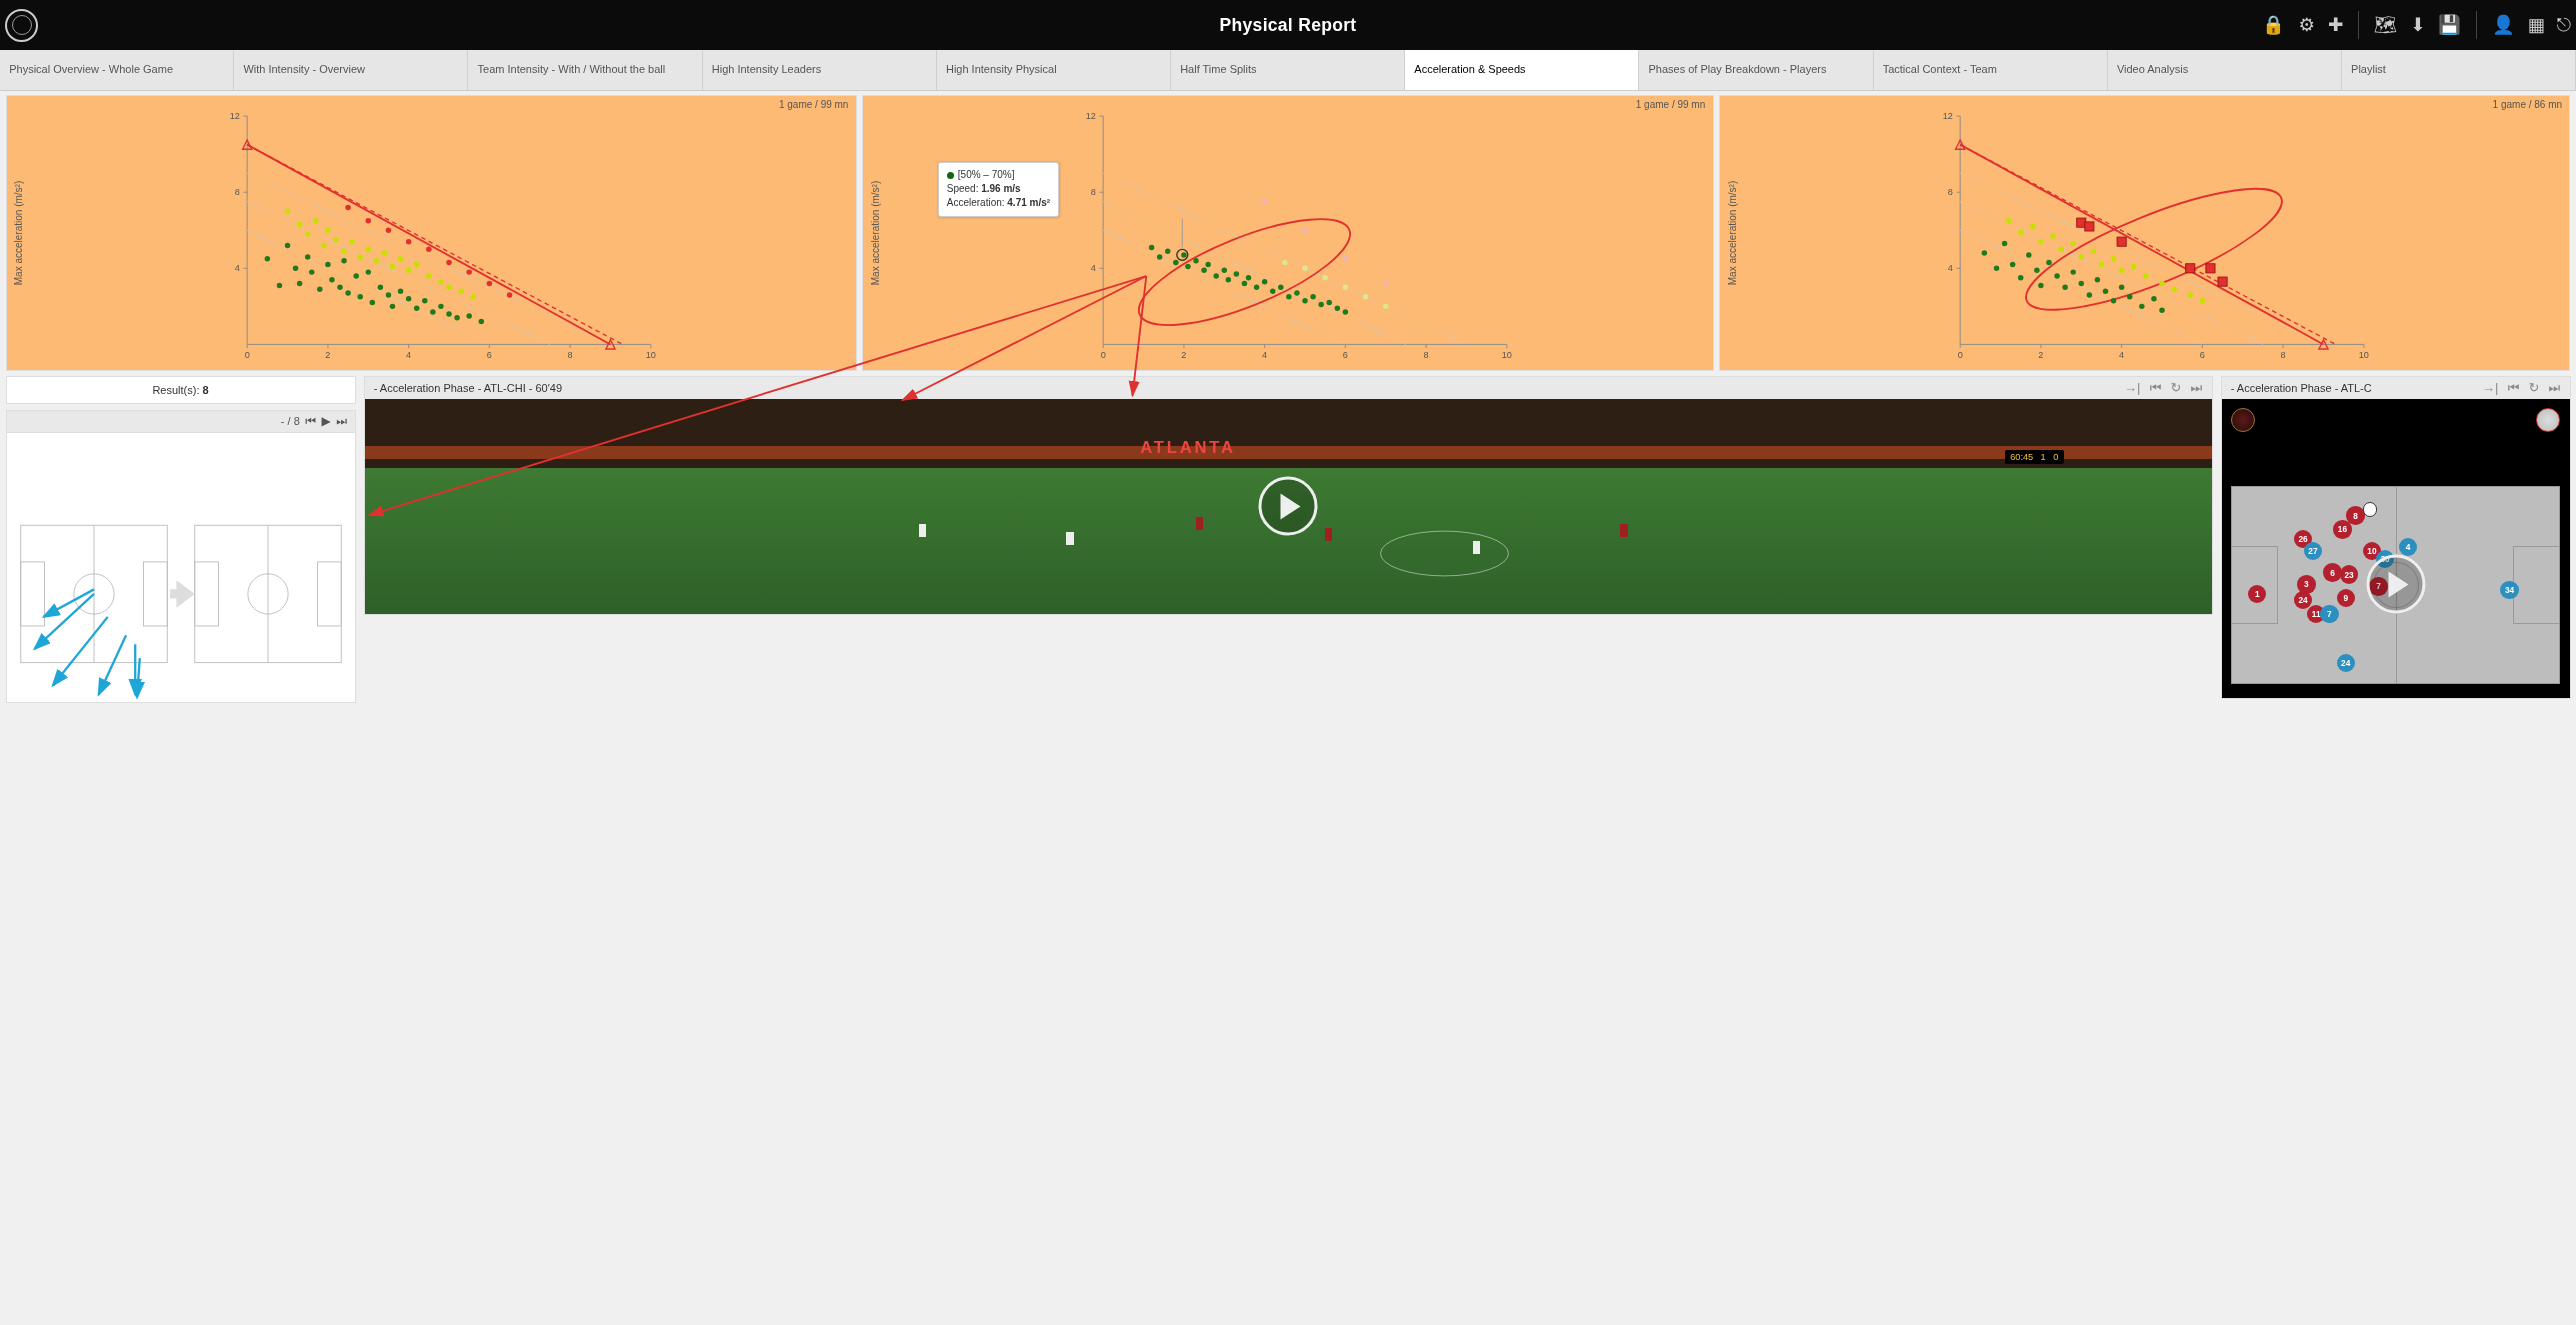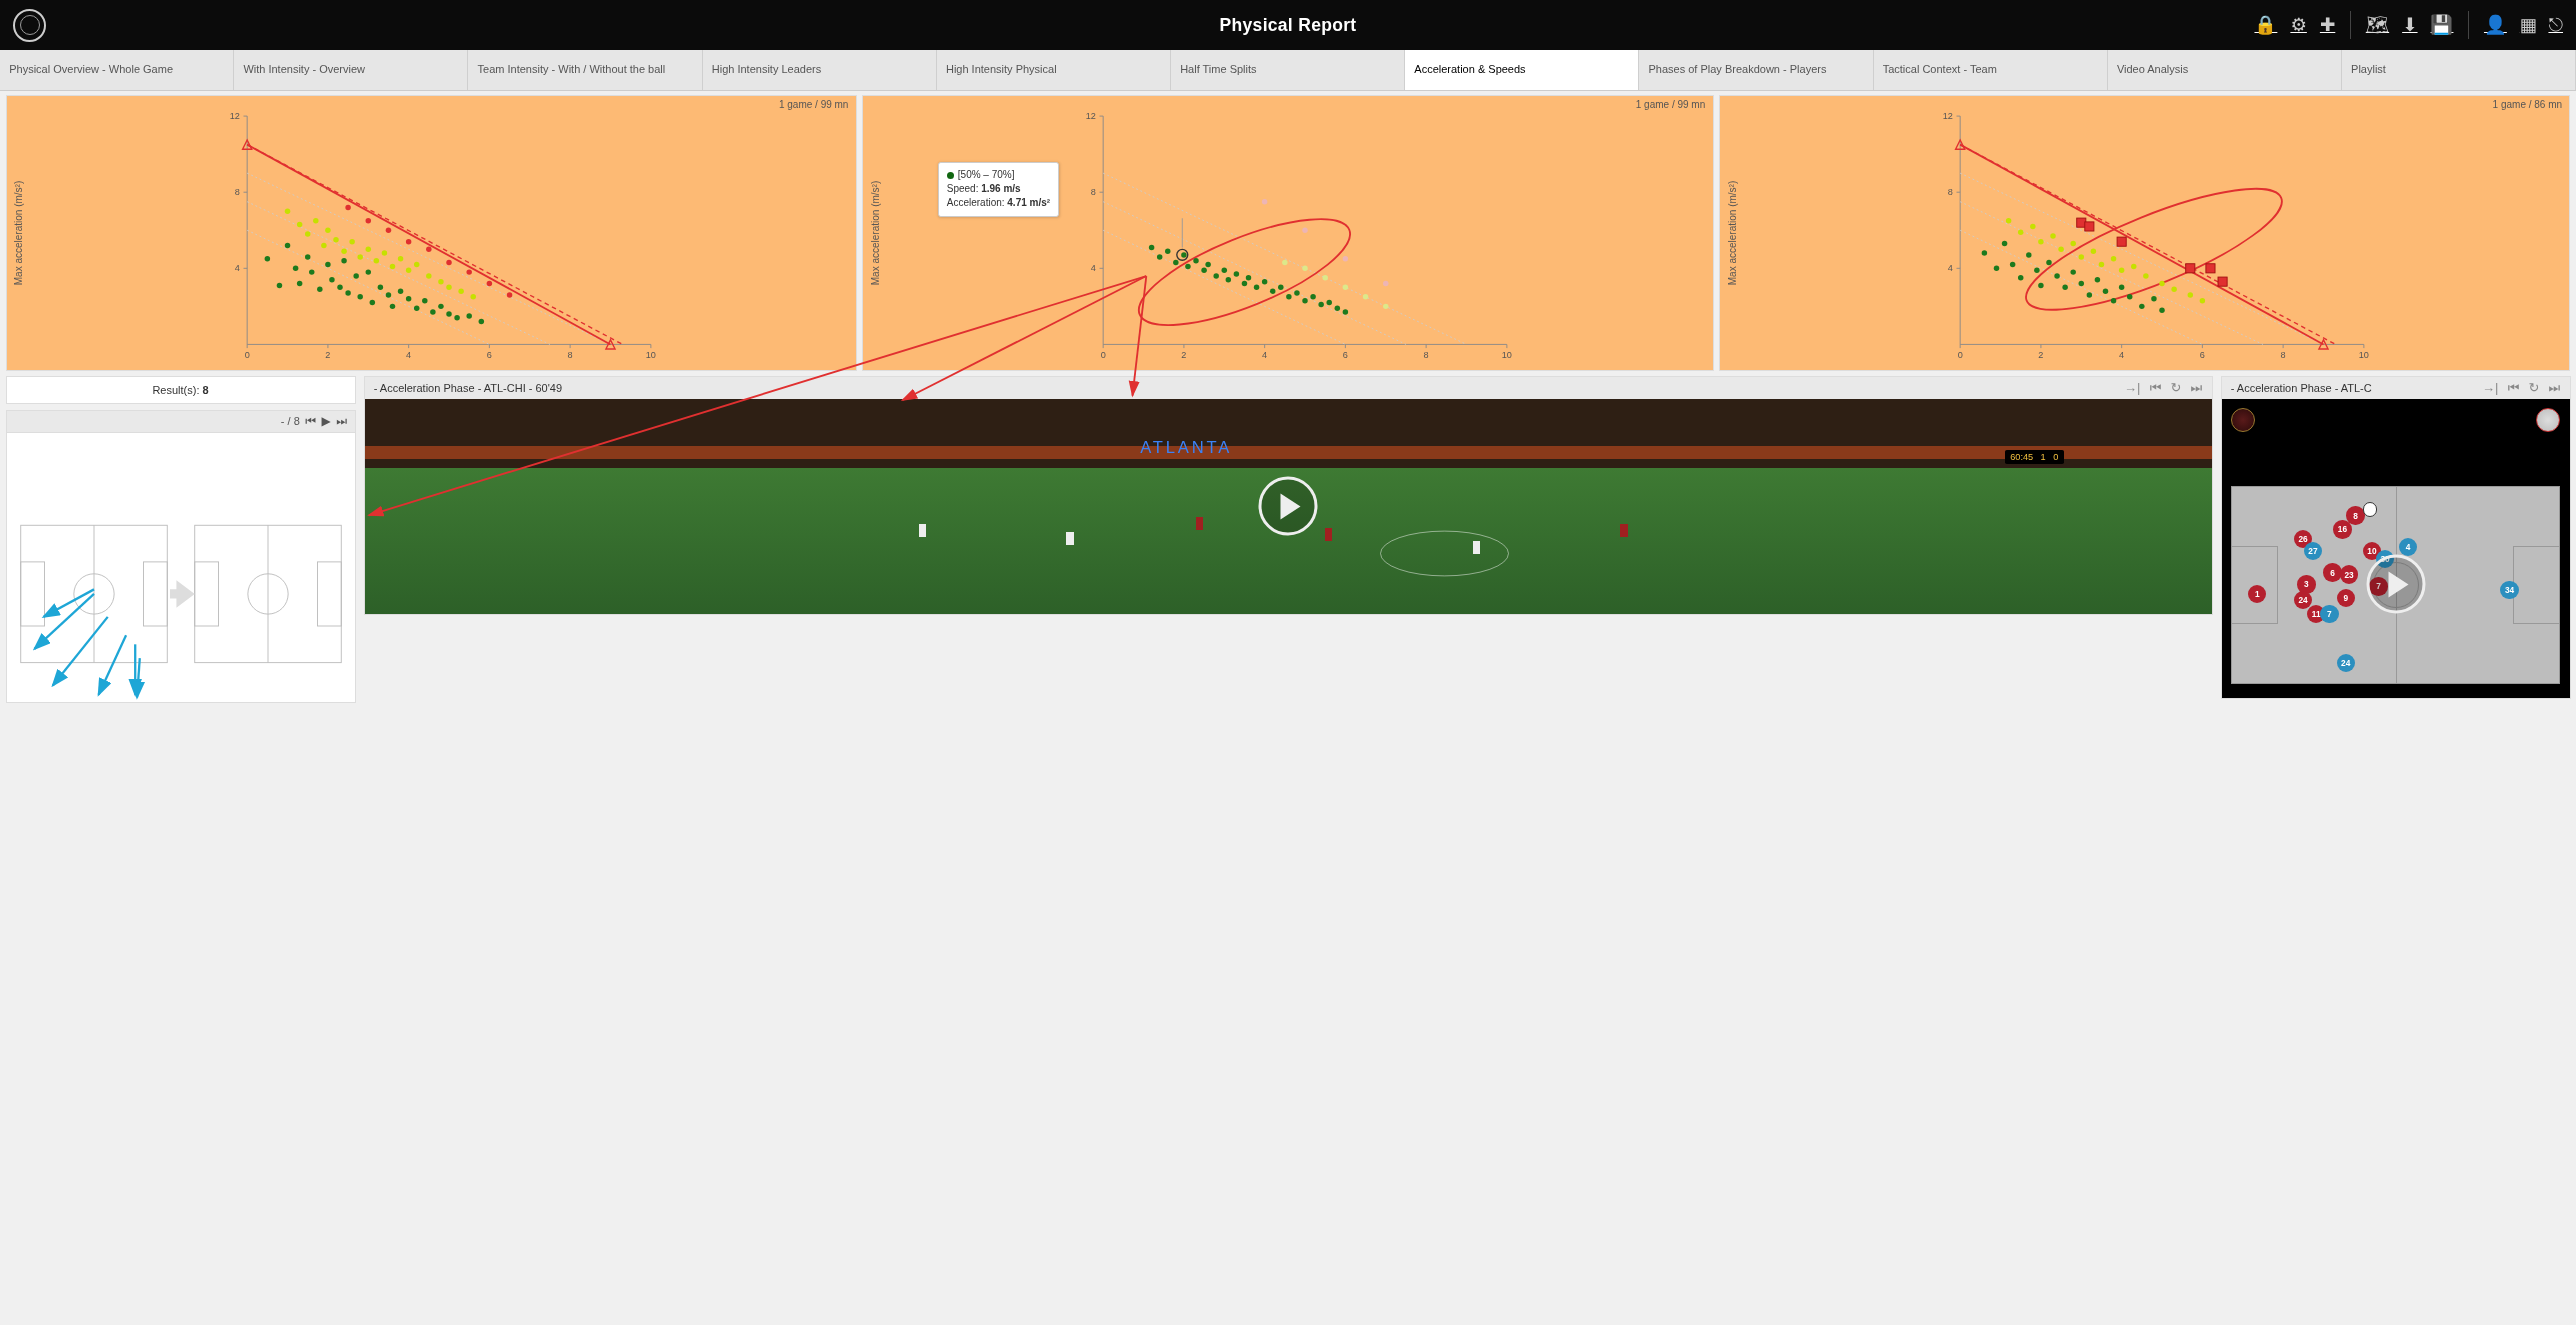--- a/index.html
+++ b/index.html
@@ -1,18 +1,18 @@
 <!DOCTYPE html>
 <html><head>
 <meta charset="utf-8">
 <style>
   html,body{margin:0;padding:0;font-family:Arial,Helvetica,sans-serif;font-size:12px;color:#333;background:#f0f0f0;}
   *{box-sizing:border-box;}
   
-  .topbar{background:#0b0b0b;color:#fff;height:50px;display:flex;align-items:center;padding:0 13px;position:relative;text-decoration:underline;}
+  .topbar{background:#0b0b0b;color:#fff;height:50px;display:flex;align-items:center;padding:0 5px;position:relative;}
   .topbar .logo{width:33px;height:33px;border:2.8px solid #ccc;border-radius:50%;display:flex;align-items:center;justify-content:center;}
   .topbar .logo div{width:20px;height:20px;border:1.8px solid #999;border-radius:50%;}
   .topbar .title{position:absolute;left:0;right:0;text-align:center;font-size:17.5px;font-weight:600;letter-spacing:0.3px;pointer-events:none;}
   .topbar .tools{margin-left:auto;display:flex;gap:13px;align-items:center;color:#ccc;}
   .topbar .tools span{font-size:18.4px;cursor:pointer;}
   .ic-sep{width:0.9px;height:28px;background:#444;margin:0 1.8px;}
   
   .tabs{display:flex;background:#e6e6e6;border-bottom:0.9px solid #ccc;height:41px;}
   .tab{flex:1;padding:4.6px 9.2px;font-size:11px;color:#555;border-right:0.9px solid #cfcfcf;display:flex;align-items:center;cursor:pointer;line-height:1.25;}
   .tab.active{background:#fff;color:#000;}
@@ -381,21 +381,21 @@
       <div class="spacer"></div>
       <span class="vbtn">→|</span>
       <span class="vbtn">⏮</span>
       <span class="vbtn">↻</span>
       <span class="vbtn">⏭</span>
     </div>
     <div class="video-body">
 
       <div style="position:absolute;inset:0;background:linear-gradient(#2e1f14 0%,#2e1f14 32%,#3e7a33 32%,#2d6028 100%);"></div>
       <div style="position:absolute;left:0;right:0;top:22%;height:13px;background:#8a3a1a;"></div>
-      <div style="position:absolute;left:42%;top:18%;color:#3b82f6;font-weight:normal;font-size:16.6px;letter-spacing:2.8px;">ATLANTA</div>
+      <div style="position:absolute;left:42%;top:18%;color:#ef4444;font-weight:bold;font-size:16.6px;letter-spacing:2.8px;">ATLANTA</div>
       <div style="position:absolute;right:8%;top:24%;background:#000;color:#f2c040;font-size:9.2px;padding:1.8px 5.5px;border-radius:1.8px;display:flex;gap:7.4px;">
         <span>60:45</span>
         <span>1</span>
         <span>0</span>
       </div>
 
       <div style="position:absolute;width:7.4px;height:13px;background:#eee;left:30%;top:58%;"></div>
       <div style="position:absolute;width:7.4px;height:13px;background:#eee;left:38%;top:62%;"></div>
       <div style="position:absolute;width:7.4px;height:13px;background:#a02020;left:45%;top:55%;"></div>
       <div style="position:absolute;width:7.4px;height:13px;background:#a02020;left:52%;top:60%;"></div>

